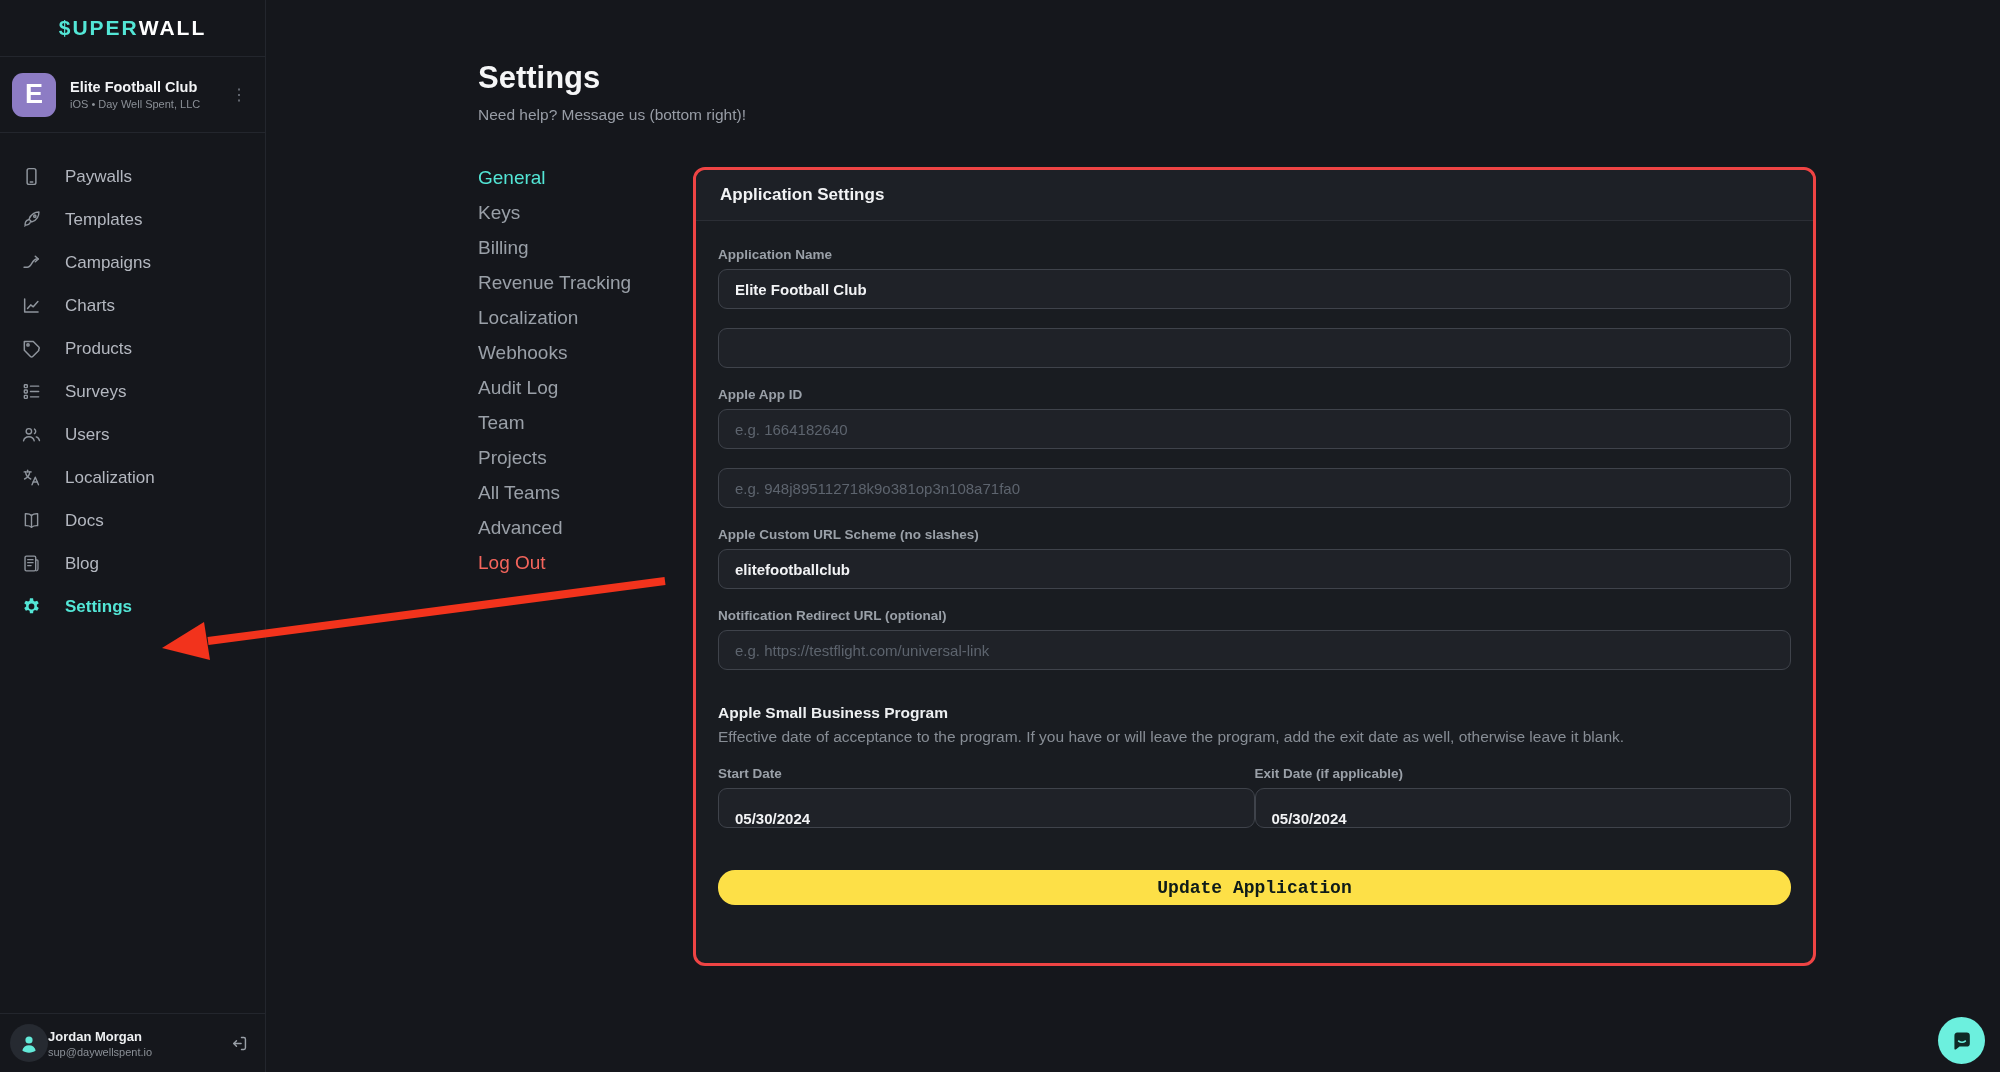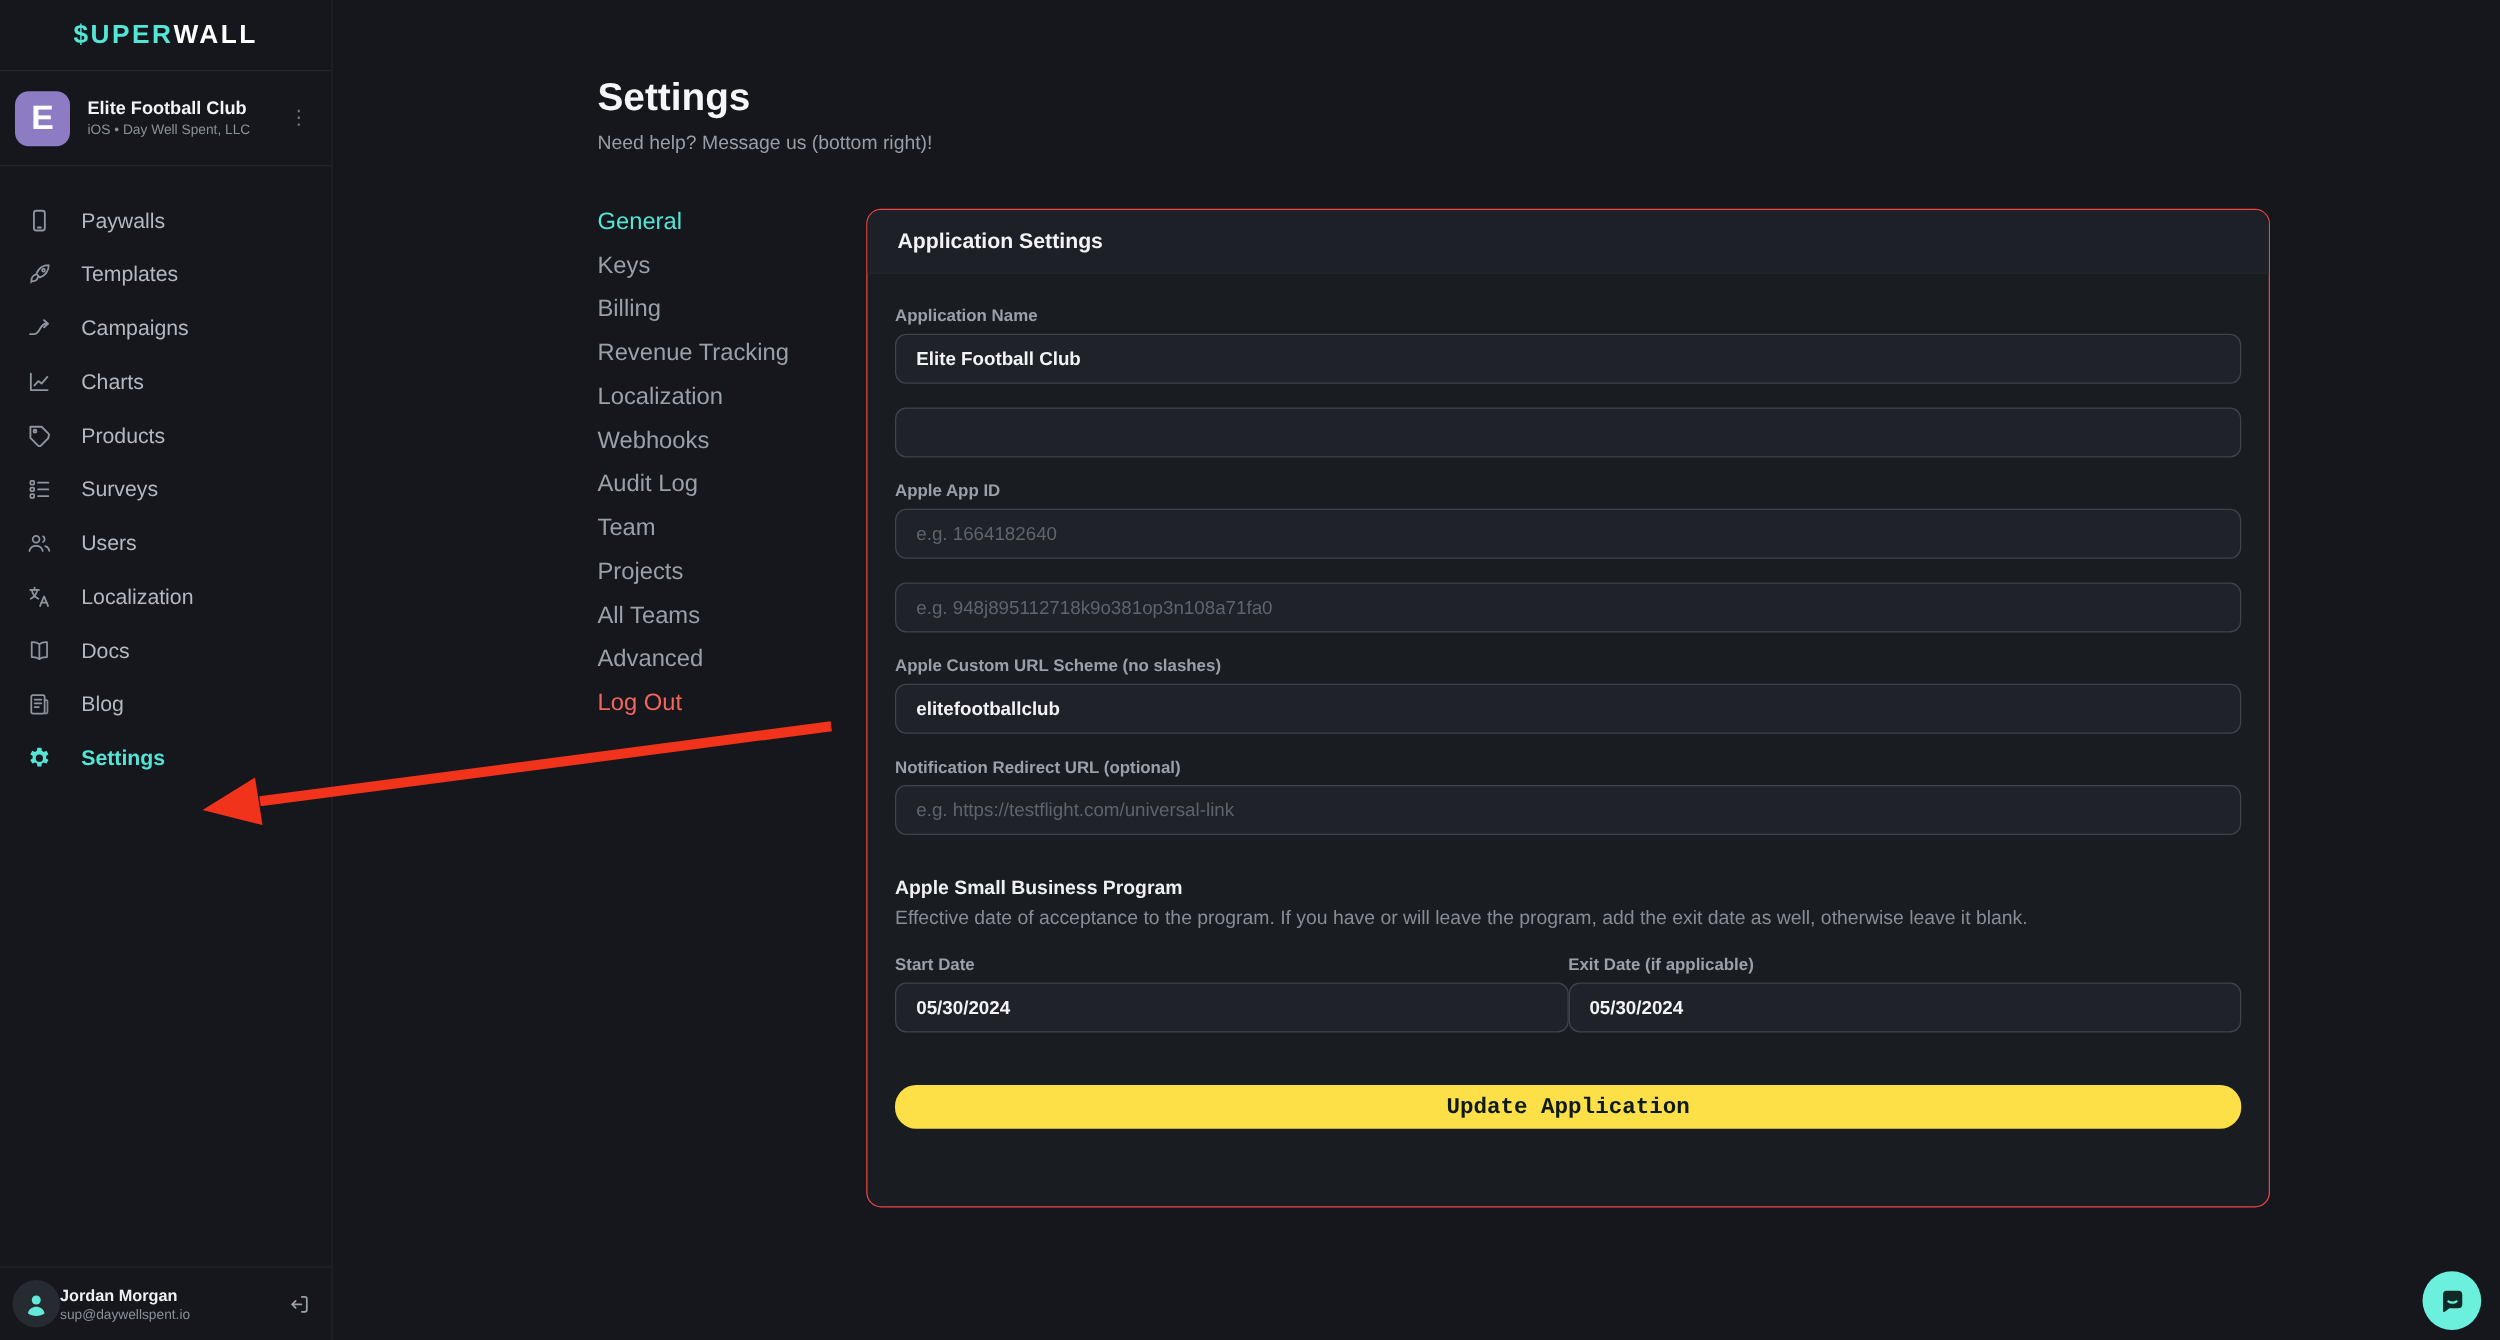--- a/index.html
+++ b/index.html
@@ -35,32 +35,32 @@
   .page-title { position:absolute; left:478px; top:60px; font-size:31px; font-weight:bold; color:#f5f6f7; }
   .page-subtitle { position:absolute; left:478px; top:106px; font-size:15.5px; color:#989da6; }
 
   
   .settings-menu { position:absolute; left:478px; top:160px; }
   .menu-item { height:35px; display:flex; align-items:center; font-size:19px; color:#9aa0a8; cursor:pointer; white-space:nowrap; }
   .menu-item.active { color:#53e6d6; }
   .menu-item.danger { color:#f4655c; }
 
   
-  .panel { position:absolute; left:693px; top:167px; width:1123px; height:799px; background:#191c21; border:1px solid #ef4444; border-radius:12px; }
+  .panel { position:absolute; left:693px; top:167px; width:1123px; height:799px; background:#191c21; border:3px solid #ef4444; border-radius:12px; }
   .panel-header { height:51px; display:flex; align-items:center; padding:0 24px; background:#1d2026; border-bottom:1px solid #2b2e35; border-radius:11px 11px 0 0; font-size:17px; font-weight:bold; color:#f2f3f5; }
   .panel-body { padding:26px 22px 0; }
   .f-label { font-size:13.5px; font-weight:bold; color:#9aa0a8; margin-bottom:7px; }
   .f-input { height:40px; background:#1f2228; border:1px solid #3f434b; border-radius:9px; display:flex; align-items:center; padding:0 16px; font-size:15px; margin-bottom:19px; cursor:text; }
   .f-input .value { color:#f2f3f5; font-weight:bold; }
   .f-input .placeholder { color:#5d646e; }
   .section-title { font-size:15.5px; font-weight:bold; color:#eef0f2; margin-top:34px; }
   .section-desc { font-size:15.5px; color:#878d95; margin-top:6px; }
   .date-row { display:flex; margin-top:20px; }
   .date-col { flex:1; }
-  .date-col .f-input { margin-bottom:0; }
+  .date-col .f-input { margin-bottom:0;align-items:flex-end; }
   .submit-btn { display:block; margin-top:42px; height:35px; width:100%; background:#fde047; border:none; border-radius:17px; font-family:Liberation Mono, monospace; font-size:18px; font-weight:bold; color:#0e1b19; cursor:pointer; }
 
   
   .arrow-overlay { position:absolute; left:0; top:0; width:2000px; height:1072px; pointer-events:none; z-index:30; }
   .chat-fab { position:absolute; left:1938px; top:1017px; width:47px; height:47px; border-radius:50%; background:#6cf0de; display:flex; align-items:center; justify-content:center; cursor:pointer; z-index:20; }
   .chat-fab svg { width:28px; height:28px; }
 </style>
 </head>
 <body>
 

